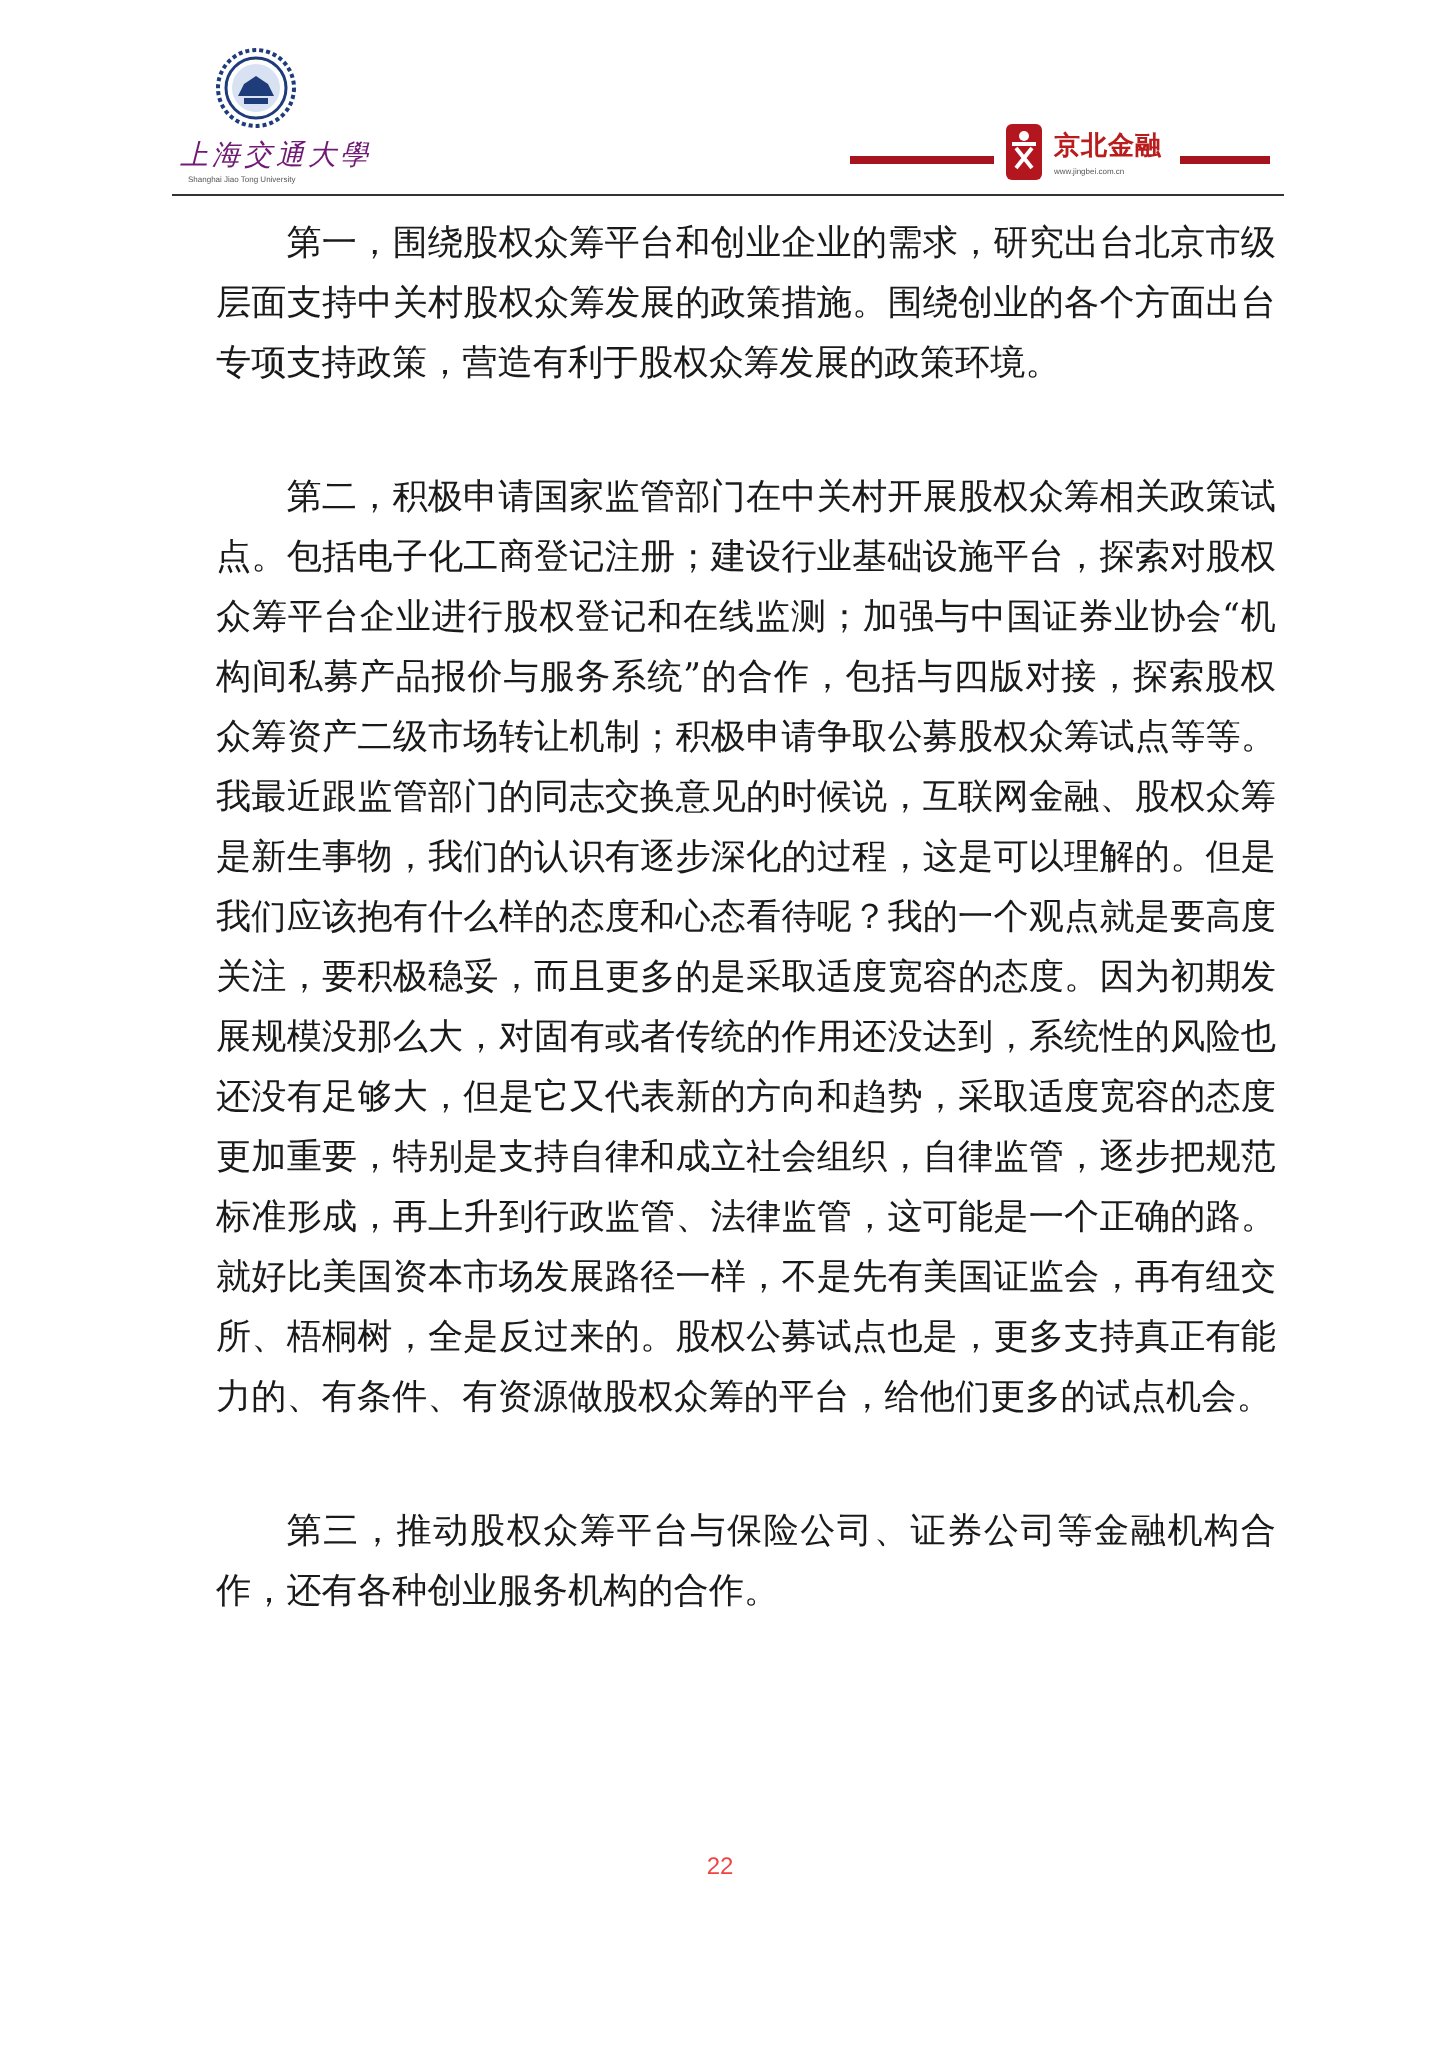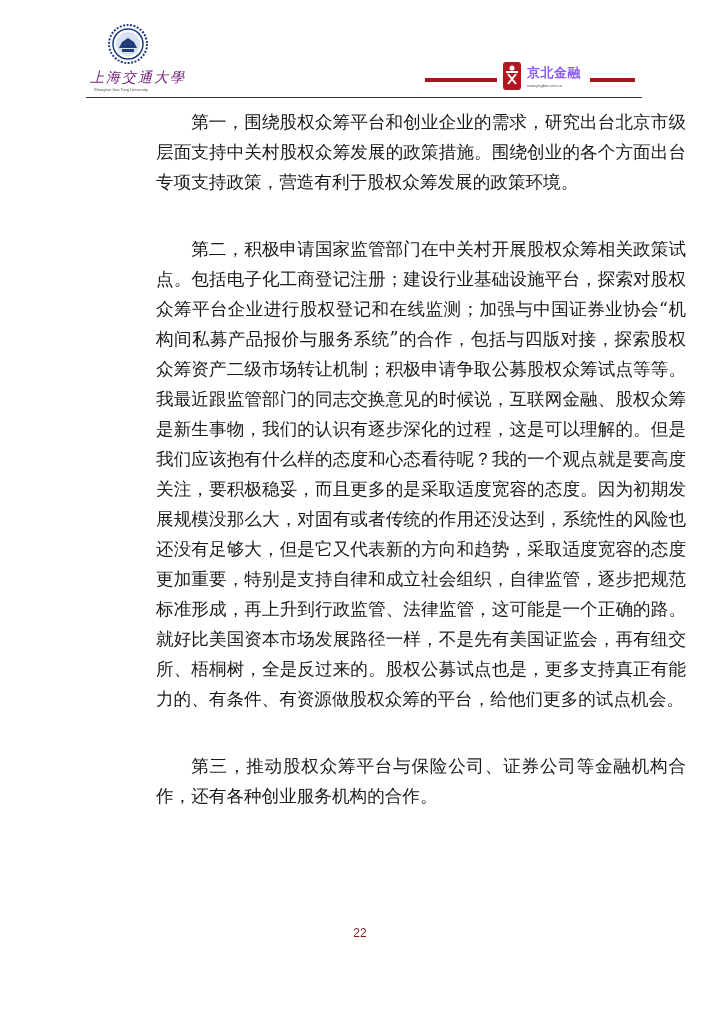--- a/index.html
+++ b/index.html
@@ -9,29 +9,29 @@
   .sjtu-logo { position: absolute; left: 108px; top: 24px; width: 40px; height: 40px; }
   .sjtu-name { position: absolute; left: 90px; top: 69px; font-size: 14px; font-style: italic;
                color: #701a75; letter-spacing: 2px; font-family: "DejaVu Serif", serif; }
   .sjtu-en { position: absolute; left: 94px; top: 87px; font-size: 4px; color: #555;
              font-family: "Liberation Sans", sans-serif; }
   .redbar { position: absolute; height: 4px; background: #a8141e; top: 78px; }
   .redbar.left { left: 425px; width: 72px; }
   .redbar.right { left: 590px; width: 45px; }
   .jb-logo { position: absolute; left: 503px; top: 62px; width: 18px; height: 28px; }
   .jb-name { position: absolute; left: 527px; top: 64px; font-size: 13px; font-weight: bold;
-             color: #8b5cf6; font-family: Liberation Sans, sans-serif; letter-spacing: 0.5px; }
+             color: #b91c1c; font-family: Liberation Sans, sans-serif; letter-spacing: 0.5px; }
   .jb-url { position: absolute; left: 527px; top: 83px; font-size: 4px; color: #555;
             font-family: "Liberation Sans", sans-serif; }
   .rule { position: absolute; left: 86px; top: 97px; width: 556px; height: 1px; background: #333; }
-  .content { position: absolute; left: 108px; top: 100px; width: 530px; margin-left: 48px; }
+  .content { position: absolute; left: 108px; top: 100px; width: 530px; }
   .para { margin: 0; font-size: 17.6px; line-height: 30px; text-indent: 2em; text-align: justify; }
   .gap { height: 37px; }
   .page-number { position: absolute; left: 0; width: 720px; top: 926px; text-align: center;
-                 font-size: 12px; color: #7f1d1d; font-family: "Liberation Sans", sans-serif; }
+                 font-size: 12px; color: #ef4444; font-family: "Liberation Sans", sans-serif; }
 </style>
 </head>
 <body>
 
 <div class="header">
   <svg class="sjtu-logo" viewBox="0 0 40 40">
     <circle cx="20" cy="20" r="19" fill="none" stroke="#1f3c7a" stroke-width="2" stroke-dasharray="2 1.5"></circle>
     <circle cx="20" cy="20" r="15" fill="none" stroke="#1f3c7a" stroke-width="1.5"></circle>
     <circle cx="20" cy="20" r="12" fill="#d9e2f2"></circle>
     <path d="M11 24 L29 24 L26 18 L20 14 L14 18 Z" fill="#1f3c7a"></path>

